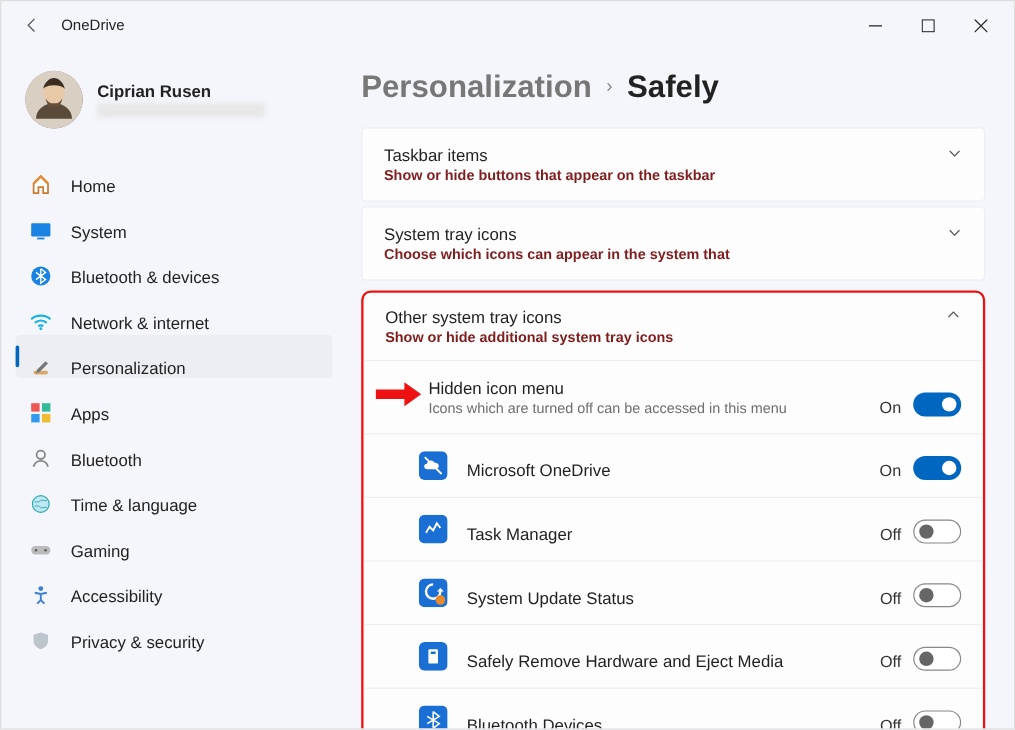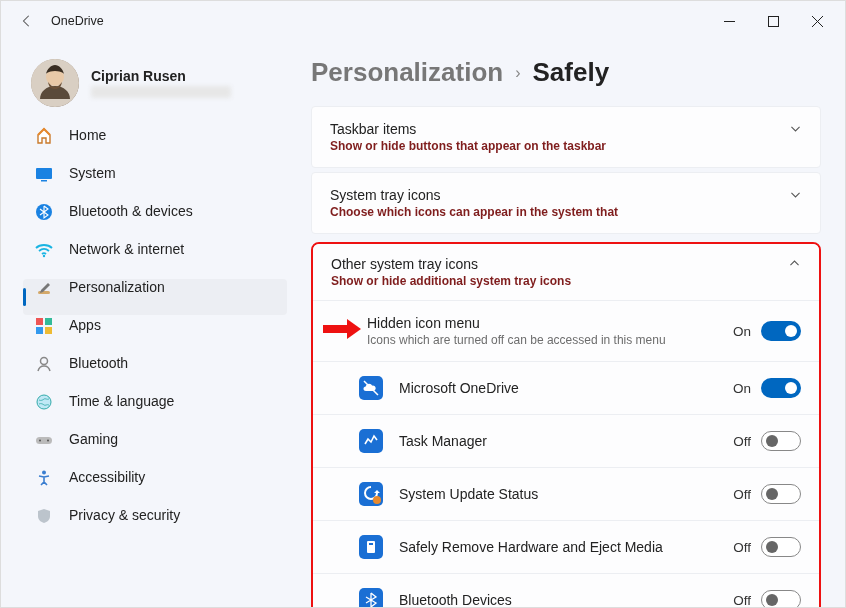--- a/index.html
+++ b/index.html
@@ -4,34 +4,34 @@
 <style>
   * { box-sizing: border-box; margin: 0; padding: 0; font-family: "Segoe UI", Arial, sans-serif; }
   body { width: 846px; height: 608px; background: #f4f6fb; overflow: hidden; position: relative; border: 1px solid #ddd; }
   
   .titlebar { display: flex; align-items: center; height: 40px; padding: 0 6px 0 12px; }
   .back-btn { width: 28px; height: 28px; display: flex; align-items: center; justify-content: center; color: #555; cursor: pointer; border-radius: 4px; }
   .title { margin-left: 10px; font-size: 12.5px; color: #222; }
   .win-controls { margin-left: auto; display: flex; }
   .win-btn { width: 44px; height: 32px; display: flex; align-items: center; justify-content: center; color: #333; cursor: pointer; }
   
-  .layout { display: flex; height: calc(100% - 40px); padding-left: 10px; }
+  .layout { display: flex; height: calc(100% - 40px); }
   .sidebar { width: 288px; padding: 8px 12px 0 12px; display: flex; flex-direction: column; gap: 2px; }
   
   .user-block { display: flex; align-items: center; gap: 12px; padding: 10px 8px 18px 8px; }
   .avatar { width: 48px; height: 48px; border-radius: 50%; background: linear-gradient(135deg,#c7b9a8,#8a7766); display:flex; align-items:center; justify-content:center; overflow:hidden; }
   .avatar svg { width: 48px; height: 48px; }
   .user-name { font-size: 14px; font-weight: 600; color: #222; }
   .user-email { width: 140px; height: 12px; background: #e7e7e7; filter: blur(2px); margin-top: 2px; border-radius:2px; }
   
   .search-wrap { position: relative; margin: 4px 0 14px 0; }
   .search { width: 100%; height: 34px; padding: 0 34px 0 12px; background: #fdfdfe; border: 1px solid #d6d6d6; border-bottom: 2px solid #9a9a9a; border-radius: 4px; font-size: 14px; color: #555; outline: none; }
   .search-icon { position: absolute; right: 10px; top: 50%; transform: translateY(-50%); color: #555; }
   
-  .nav-item { display: flex; align-items: flex-start; gap: 16px; height: 36px; padding: 0 12px; border-radius: 4px; font-size: 14px; color: #222; cursor: pointer; position: relative; }
+  .nav-item { display: flex; align-items: flex-end; gap: 16px; height: 36px; padding: 0 12px; border-radius: 4px; font-size: 14px; color: #222; cursor: pointer; position: relative; }
   .nav-item.active { background: #eceef3; }
   .nav-item.active::before { content:""; position:absolute; left:0; top:9px; bottom:9px; width:3px; background:#0067c0; border-radius:2px; }
   .nav-icon { width: 18px; height: 18px; display:flex; align-items:center; justify-content:center; flex-shrink:0; }
   
   .main { flex: 1; padding: 12px 24px 0 12px; overflow: hidden; }
   .crumb { display: flex; align-items: center; gap: 12px; margin: 4px 0 18px 0; }
   .crumb-root { font-size: 26px; font-weight: 600; color: #777; }
   .crumb-sep { font-size: 16px; color: #888; }
   .crumb-leaf { font-size: 26px; font-weight: 600; color: #222; }
   
@@ -39,21 +39,21 @@
   .card-head { display: flex; padding: 14px 18px; cursor: pointer; }
   .card-titles { flex: 1; }
   .card-title { font-size: 14px; color: #222; }
   .card-sub { font-size: 12px; color: #7f1d1d; margin-top: 2px; font-weight: bold; }
   .chev { color: #555; }
   
   .highlight-box { border: 2px solid #e11; border-radius: 8px; padding-top: 0; margin-top: 8px; overflow:hidden; }
   .highlight-box .card { border: none; background: #fdfdfe; margin: 0; }
   .row-divider { border-top: 1px solid #eceef2; }
   
-  .row { display: flex; align-items: center; padding: 14px 18px 14px 46px; }
+  .row { display: flex; align-items: flex-end; padding: 14px 18px 14px 46px; }
   .row.first { padding-left: 14px; position: relative; }
   .row-icon { width: 24px; height: 24px; border-radius: 4px; display:flex; align-items:center; justify-content:center; margin-right: 16px; flex-shrink:0; }
   .row-texts { flex: 1; }
   .row-title { font-size: 14px; color: #222; }
   .row-sub { font-size: 12px; color: #6d6d6d; margin-top: 2px; }
   .toggle-label { font-size: 13.5px; color: #333; margin-right: 10px; min-width:26px; text-align:right; }
   
   .toggle { width: 40px; height: 20px; border-radius: 10px; position: relative; cursor: pointer; }
   .toggle.on { background: #0067c0; }
   .toggle.off { background: #fff; border: 1px solid #888; }

